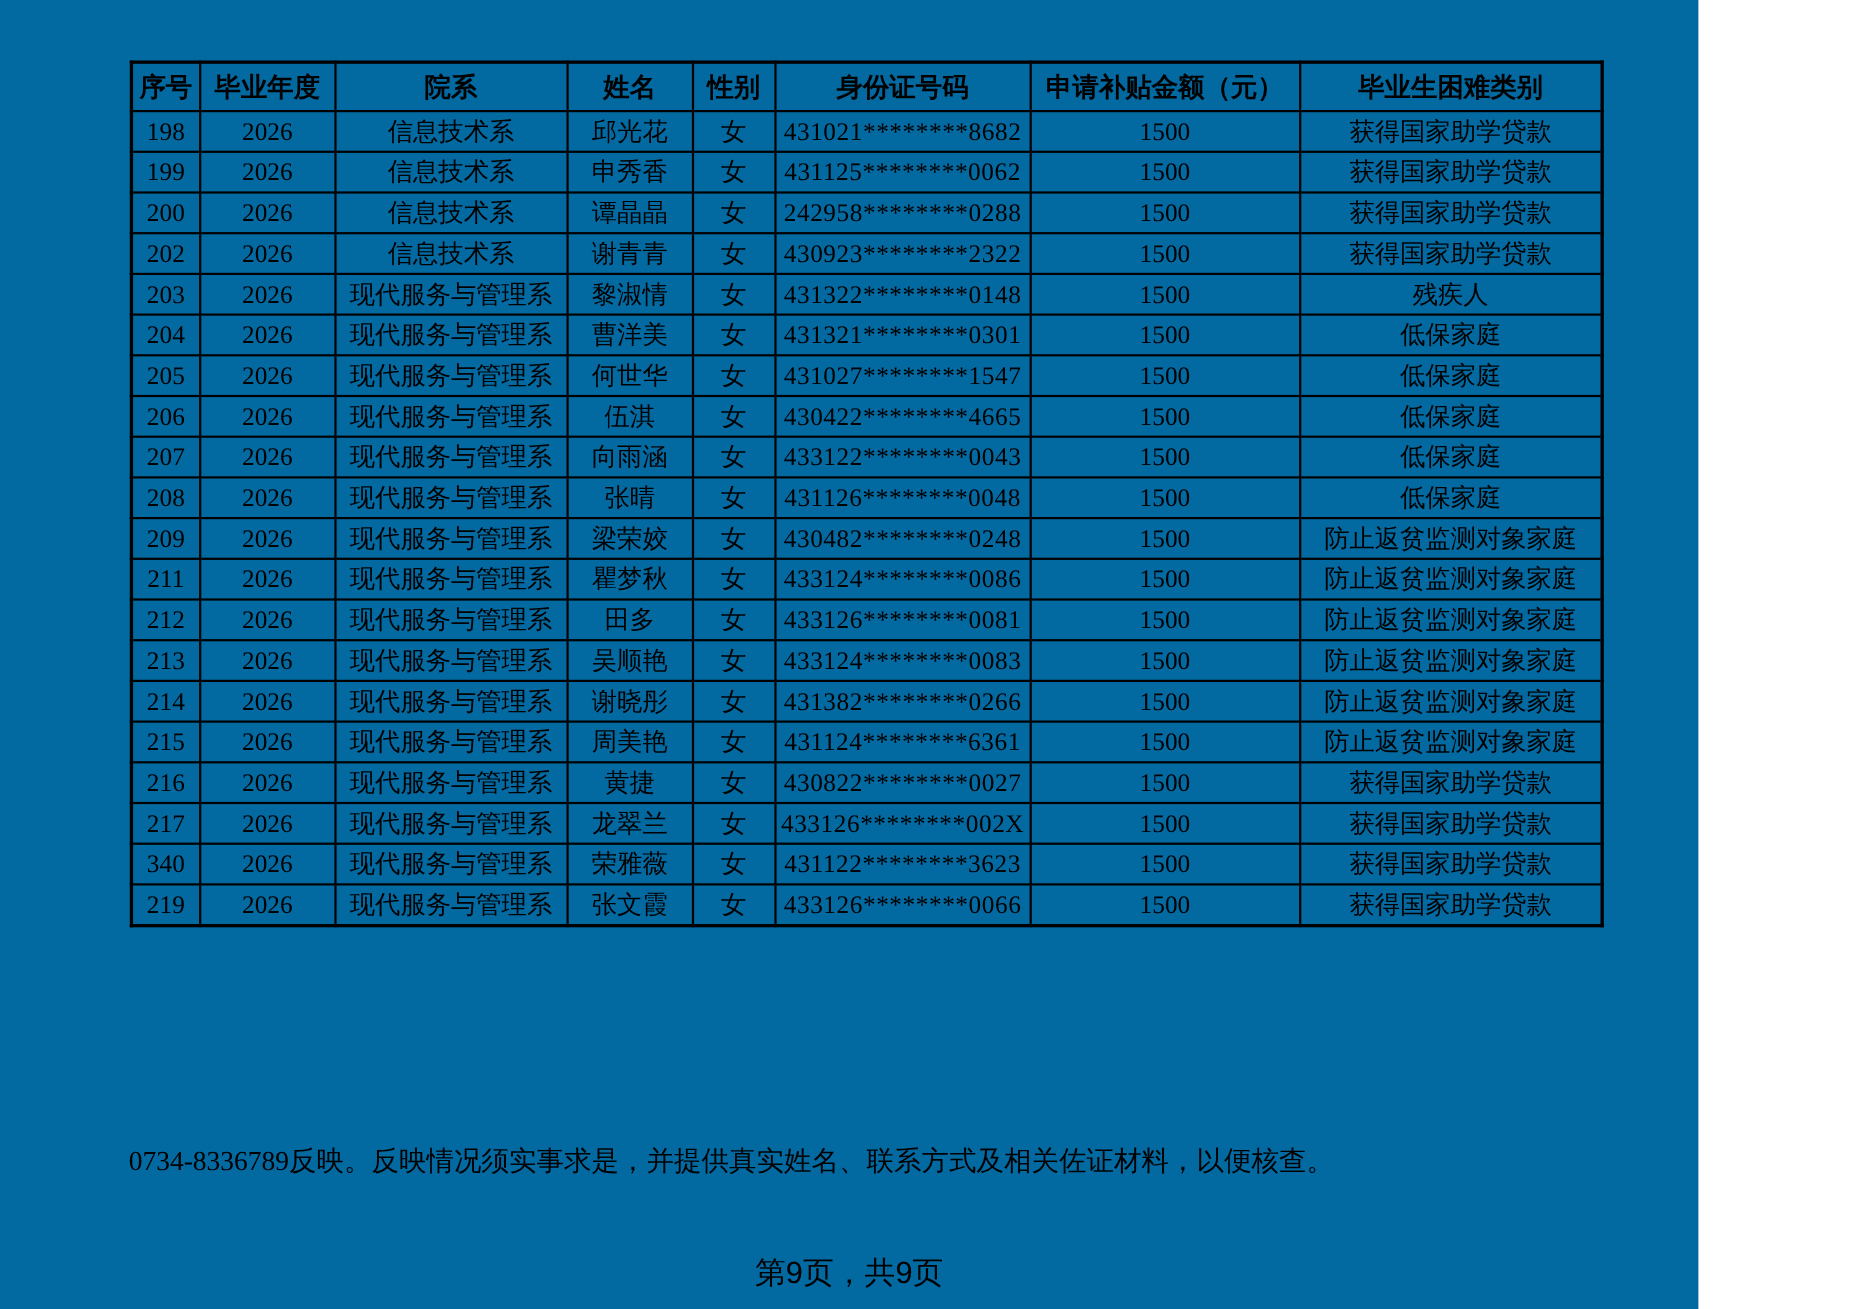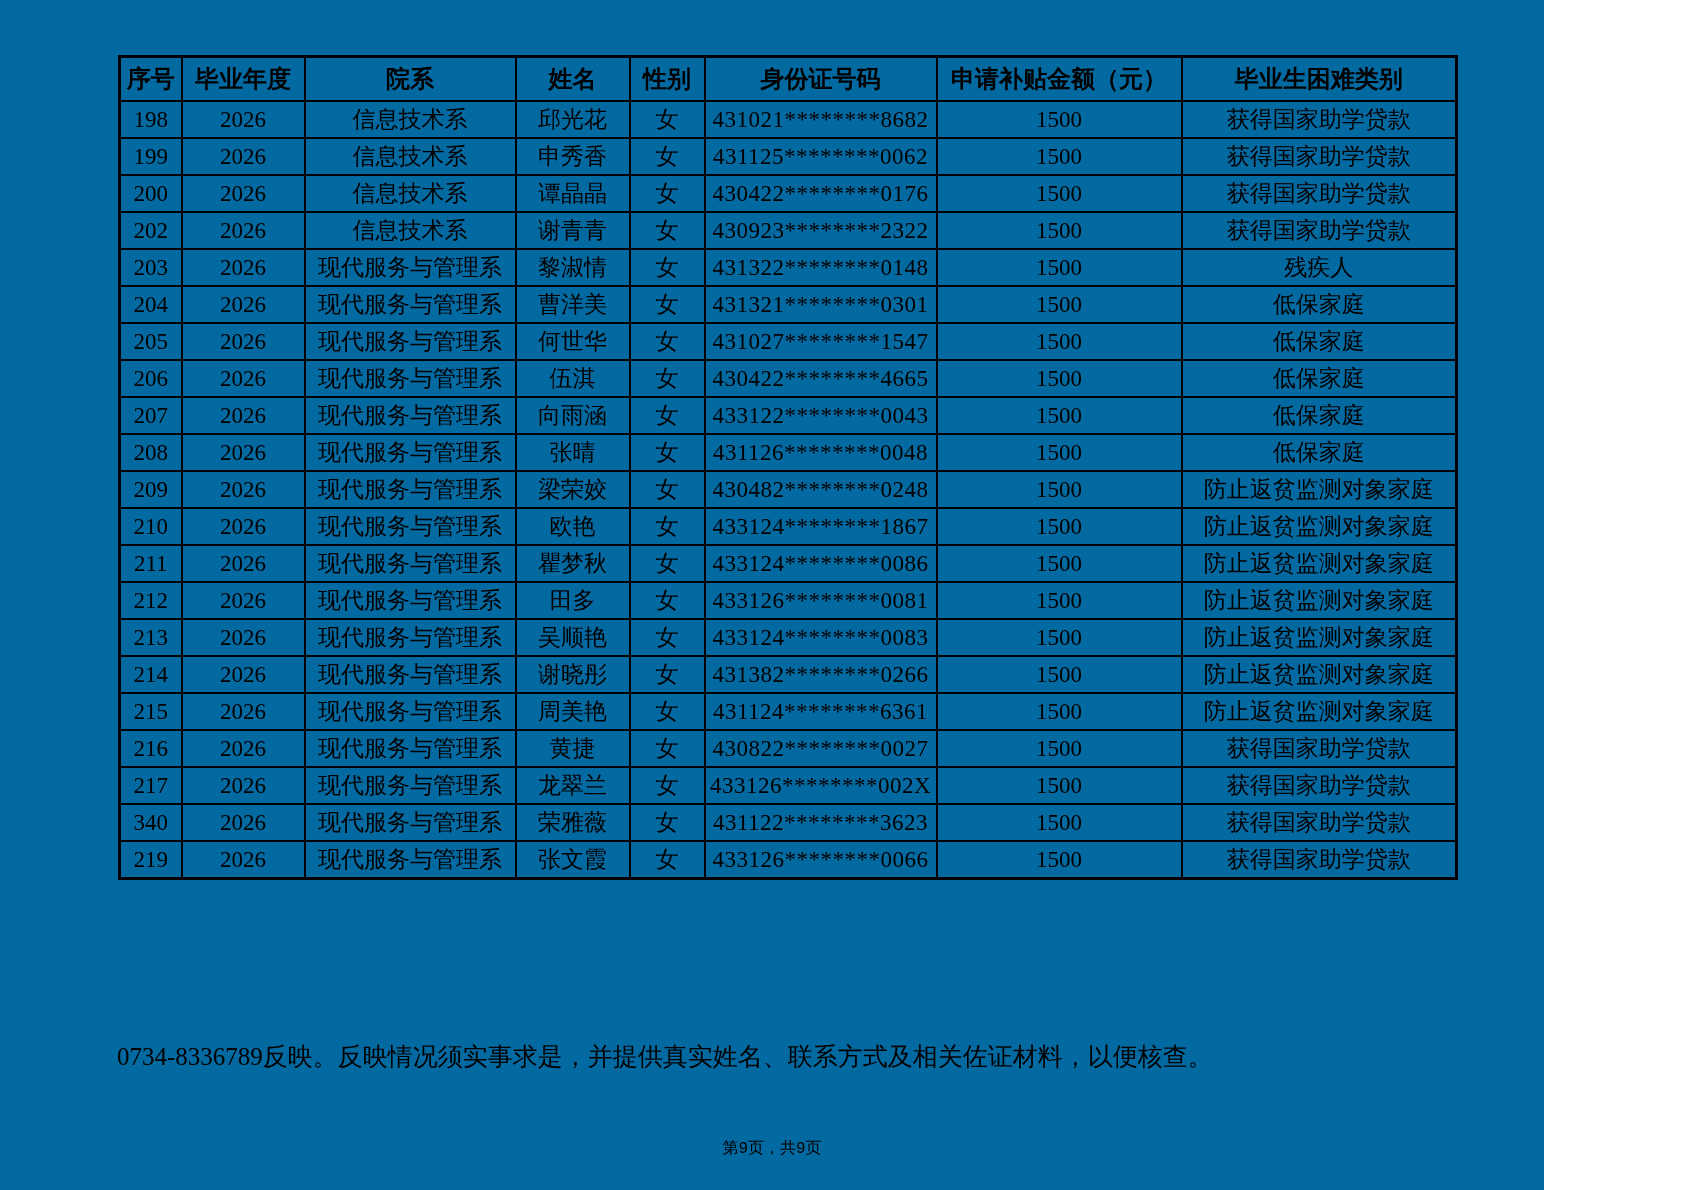--- a/index.html
+++ b/index.html
@@ -54,22 +54,22 @@
     text-align: left;
   }
   .note .line { display: block; }
   .note .line1 { text-indent: 44px; }
   .page-num {
     position: absolute;
     top: 1138px;
     left: 0;
     width: 100%;
     text-align: center;
-    font-size: 16px;
-    font-family: Liberation Mono, monospace;
+    font-size: 28px;
+    font-family: Liberation Sans, sans-serif;
   }
 </style>
 </head>
 <body>
 
 <div class="page">
 
   <table class="subsidy">
     <colgroup id="table-colgroup">
         <col style="width: 62px;">
@@ -113,21 +113,21 @@
           <td class="col-id">431125********0062</td>
           <td class="col-amount">1500</td>
           <td class="col-category">获得国家助学贷款</td>
         </tr>
         <tr>
           <td class="col-seq">200</td>
           <td class="col-year">2026</td>
           <td class="col-dept">信息技术系</td>
           <td class="col-name">谭晶晶</td>
           <td class="col-gender">女</td>
-          <td class="col-id">430422********0176</td>
+          <td class="col-id">242958********0288</td>
           <td class="col-amount">1500</td>
           <td class="col-category">获得国家助学贷款</td>
         </tr>
         <tr>
           <td class="col-seq">202</td>
           <td class="col-year">2026</td>
           <td class="col-dept">信息技术系</td>
           <td class="col-name">谢青青</td>
           <td class="col-gender">女</td>
           <td class="col-id">430923********2322</td>
@@ -194,30 +194,20 @@
           <td class="col-amount">1500</td>
           <td class="col-category">低保家庭</td>
         </tr>
         <tr>
           <td class="col-seq">209</td>
           <td class="col-year">2026</td>
           <td class="col-dept">现代服务与管理系</td>
           <td class="col-name">梁荣姣</td>
           <td class="col-gender">女</td>
           <td class="col-id">430482********0248</td>
-          <td class="col-amount">1500</td>
-          <td class="col-category">防止返贫监测对象家庭</td>
-        </tr>
-        <tr>
-          <td class="col-seq">210</td>
-          <td class="col-year">2026</td>
-          <td class="col-dept">现代服务与管理系</td>
-          <td class="col-name">欧艳</td>
-          <td class="col-gender">女</td>
-          <td class="col-id">433124********1867</td>
           <td class="col-amount">1500</td>
           <td class="col-category">防止返贫监测对象家庭</td>
         </tr>
         <tr>
           <td class="col-seq">211</td>
           <td class="col-year">2026</td>
           <td class="col-dept">现代服务与管理系</td>
           <td class="col-name">瞿梦秋</td>
           <td class="col-gender">女</td>
           <td class="col-id">433124********0086</td>

